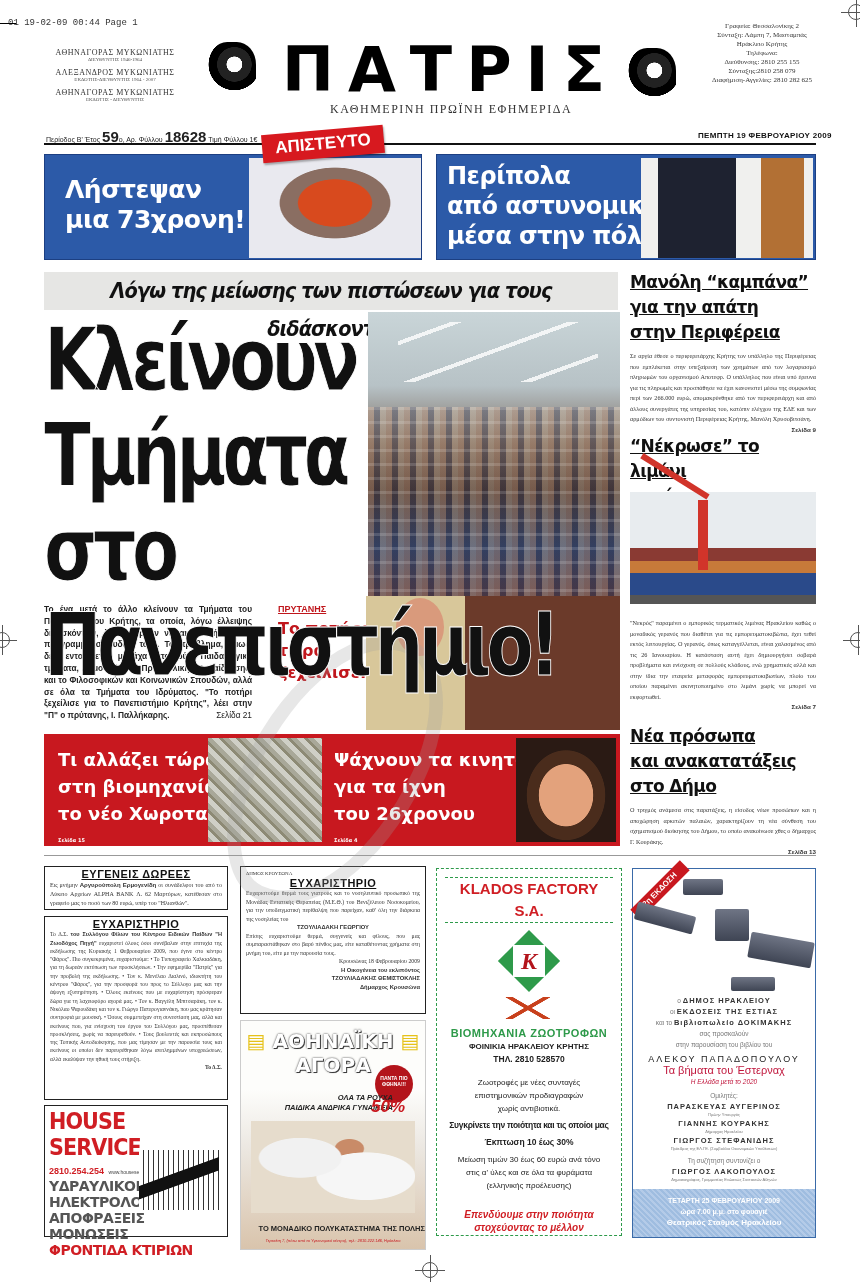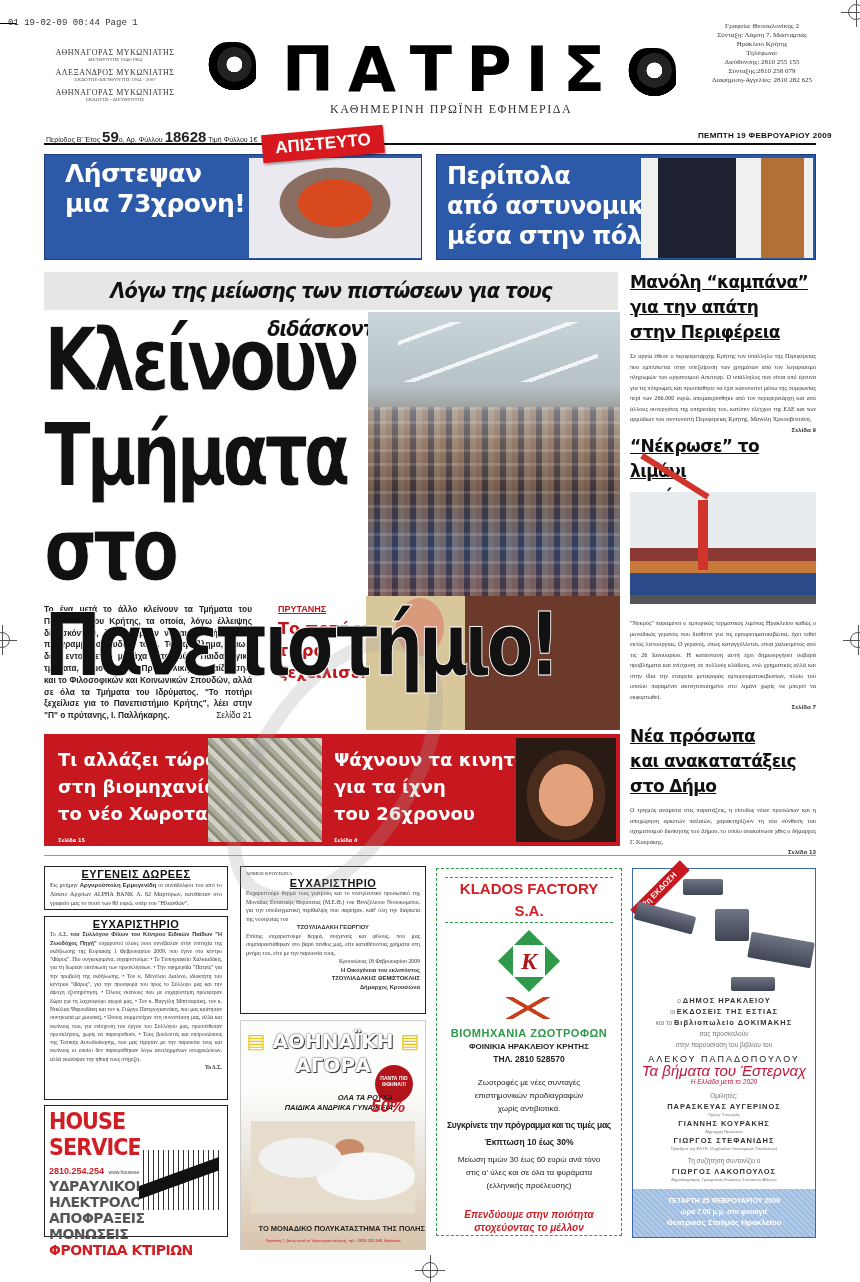--- a/index.html
+++ b/index.html
@@ -98,21 +98,21 @@
   <b>59</b><span>ο, Αρ. Φύλλου</span>
   <b>18628</b>
   <span>Τιμή Φύλλου 1€</span>
 </div>
 <div class="abs date">ΠΕΜΠΤΗ 19 ΦΕΒΡΟΥΑΡΙΟΥ 2009</div>
 <div class="abs rule" style="left:44px;top:143px;width:772px"></div>
 
 <div class="abs ribbon">ΑΠΙΣΤΕΥΤΟ</div>
 
 <div class="abs bluebox" style="left:44px;top:154px;width:378px;height:106px">
-  <div class="abs hl" style="left:20px;top:4px">
+  <div class="abs hl" style="left:20px;top:20px">
     <div>Λήστεψαν</div>
     <div><span>μια 73χρονη!</span> <span class="pg">Σελίδα 3</span></div>
   </div>
   <div class="abs photo" style="left:204px;top:3px;width:172px;height:100px;background:radial-gradient(ellipse at 50% 45%,#d84a1e 0 30%,#8a6e62 31% 45%,#e9e9ef 46%)"></div>
 </div>
 
 <div class="abs bluebox" style="left:436px;top:154px;width:380px;height:106px">
   <div class="abs hl" style="left:10px;top:6px;font-size:24px">
     <div>Περίπολα</div>
     <div>από αστυνομικούς</div>
@@ -246,21 +246,21 @@
   <div style="margin:16px auto 0;width:44px;height:44px;background:#2e9a4a;transform:rotate(45deg);position:relative">
     <div style="position:absolute;inset:6px;background:#fff;transform:rotate(-45deg);color:#b3141b;font-family:'Liberation Serif',serif;font-style:italic;font-weight:bold;font-size:24px;line-height:32px">K</div>
   </div>
   <div style="margin:14px auto 0;width:70px;height:22px;background:linear-gradient(150deg,transparent 45%,#c8401c 46% 52%,transparent 53%),linear-gradient(30deg,transparent 45%,#c8401c 46% 52%,transparent 53%)"></div>
   <div style="color:#2e9a4a;font-weight:bold;font-size:11px;margin-top:8px;letter-spacing:.5px">ΒΙΟΜΗΧΑΝΙΑ ΖΩΟΤΡΟΦΩΝ</div>
   <div style="font-weight:bold;font-size:8px">ΦΟΙΝΙΚΙΑ ΗΡΑΚΛΕΙΟΥ ΚΡΗΤΗΣ</div>
   <div style="font-weight:bold;font-size:8.5px">ΤΗΛ. 2810 528570</div>
   <div style="margin-top:10px;font-size:8px">Ζωοτροφές με νέες συνταγές</div>
   <div style="font-size:8px">επιστημονικών προδιαγραφών</div>
   <div style="font-size:8px">χωρίς αντιβιοτικά.</div>
-  <div style="font-weight:bold;font-size:8.5px;margin-top:4px;letter-spacing:-.3px">Συγκρίνετε την πρόγραμμα και τις τιμές μας</div>
+  <div style="font-weight:bold;font-size:8.5px;margin-top:4px;letter-spacing:-.3px">Συγκρίνετε την ποιότητα και τις οποίοι μας</div>
   <div style="font-weight:bold;font-size:8.5px;margin-top:4px">Έκπτωση 10 έως 30%</div>
   <div style="font-size:8px;margin-top:4px">Μείωση τιμών 30 έως 60 ευρώ ανά τόνο</div>
   <div style="font-size:8px">στις α' ύλες και σε όλα τα φυράματα</div>
   <div style="font-size:8px">(ελληνικής προέλευσης)</div>
   <div style="color:#d01e24;font-weight:bold;font-style:italic;font-size:10px;margin-top:16px">Επενδύουμε στην ποιότητα</div>
   <div style="color:#d01e24;font-weight:bold;font-style:italic;font-size:10px">στοχεύοντας το μέλλον</div>
 </div>
 
 <div class="abs ex">
   <div class="abs" style="left:-8px;top:14px;width:70px;height:14px;background:#c8181f;color:#fff;font-weight:bold;font-size:8px;line-height:14px;transform:rotate(-45deg)">2η ΕΚΔΟΣΗ</div>
@@ -269,21 +269,21 @@
   <div class="arrow" style="left:82px;top:40px;width:34px;height:32px"></div>
   <div class="arrow" style="left:116px;top:68px;width:64px;height:26px;transform:rotate(10deg)"></div>
   <div class="arrow" style="left:98px;top:108px;width:44px;height:14px"></div>
   <div style="margin-top:126px">
     <div><span>ο</span> <b>ΔΗΜΟΣ ΗΡΑΚΛΕΙΟΥ</b></div>
     <div><span>οι</span> <b>ΕΚΔΟΣΕΙΣ ΤΗΣ ΕΣΤΙΑΣ</b></div>
     <div><span>και το</span> <b>Βιβλιοπωλείο ΔΟΚΙΜΑΚΗΣ</b></div>
     <div>σας προσκαλούν</div>
     <div>στην παρουσίαση του βιβλίου του</div>
     <div style="color:#222;font-size:9px;letter-spacing:2px;margin-top:4px">ΑΛΕΚΟΥ ΠΑΠΑΔΟΠΟΥΛΟΥ</div>
-    <div style="color:#c0163c;font-style:italic;font-size:15px">Τα βήματα του Έστερναχ</div>
+    <div style="color:#c0163c;font-size:11px">Τα βήματα του Έστερναχ</div>
     <div style="color:#c0163c;font-style:italic">Η Ελλάδα μετά το 2020</div>
     <div style="margin-top:3px">Ομιλητές:</div>
     <div><b>ΠΑΡΑΣΚΕΥΑΣ ΑΥΓΕΡΙΝΟΣ</b></div>
     <div style="font-size:4px;line-height:6px">Πρώην Υπουργός</div>
     <div><b>ΓΙΑΝΝΗΣ ΚΟΥΡΑΚΗΣ</b></div>
     <div style="font-size:4px;line-height:6px">Δήμαρχος Ηρακλείου</div>
     <div><b>ΓΙΩΡΓΟΣ ΣΤΕΦΑΝΙΔΗΣ</b></div>
     <div style="font-size:4px;line-height:6px">Πρόεδρος της ΕΛ.ΓΕ. (Συμβούλιο Οικονομικών Υποθέσεων)</div>
     <div style="margin-top:3px">Τη συζήτηση συντονίζει ο</div>
     <div><b>ΓΙΩΡΓΟΣ ΛΑΚΟΠΟΥΛΟΣ</b></div>

